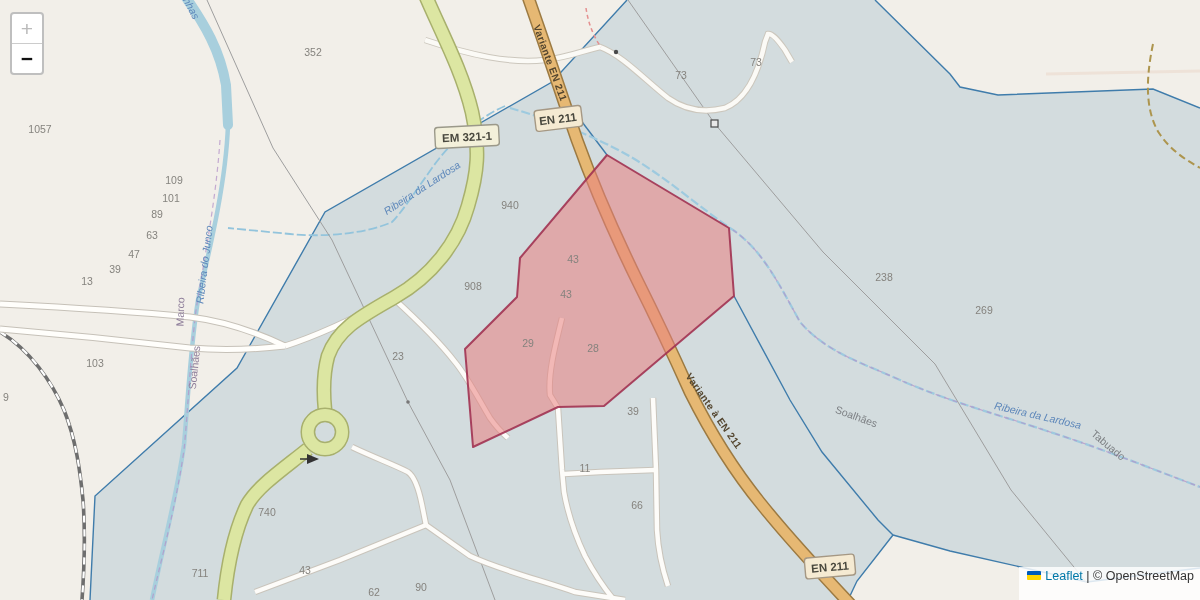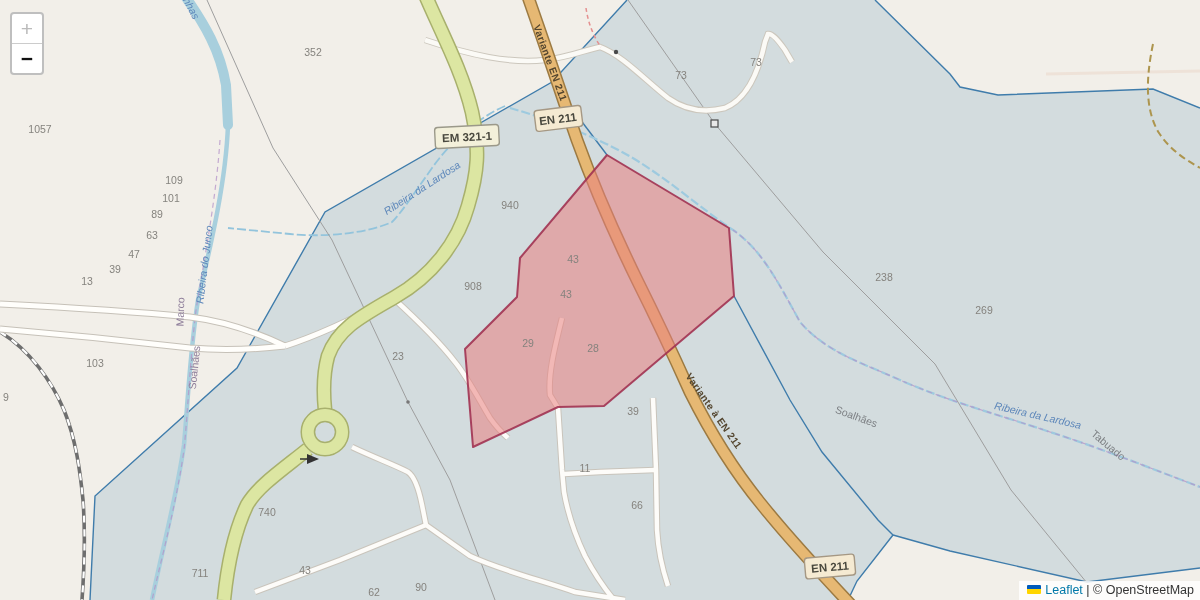--- a/index.html
+++ b/index.html
@@ -15,21 +15,21 @@
   .water{fill:#5d87ba;font-style:italic;font-size:10.5px;}
   .place{fill:#7d8084;font-size:10.5px;}
   .admin{fill:#8f7f9b;font-size:10.5px;}
   .zoomctl{position:absolute;top:12px;left:10px;width:30px;border:2px solid rgba(0,0,0,.25);
            border-radius:4px;background:#fff;overflow:hidden;}
   .zoomctl a{display:block;width:30px;height:29px;line-height:29px;text-align:center;
              font-size:21px;text-decoration:none;cursor:pointer;}
   .zoom-in{color:#bbb;}
   .zoom-out{color:#111;font-weight:bold;border-top:1px solid #ccc;font-size:24px;}
   .attrbar{position:absolute;right:0;bottom:0;background:rgba(255,255,255,.82);
-           padding:2px 6px 3px 8px;font-size:12.5px;color:#333;white-space:nowrap;}
+           padding:2px 6px 17px 8px;font-size:12.5px;color:#333;white-space:nowrap;}
   .attrbar a{color:#0078a8;text-decoration:none;cursor:pointer;}
   .flag{display:inline-block;width:14px;height:9px;vertical-align:baseline;margin-right:4px;
         background:linear-gradient(#005bbb 50%,#ffd500 50%);border-radius:1px;}
 </style>
 </head>
 <body>
 
 <div class="map">
 <svg width="1200" height="600" viewBox="0 0 1200 600">
 

